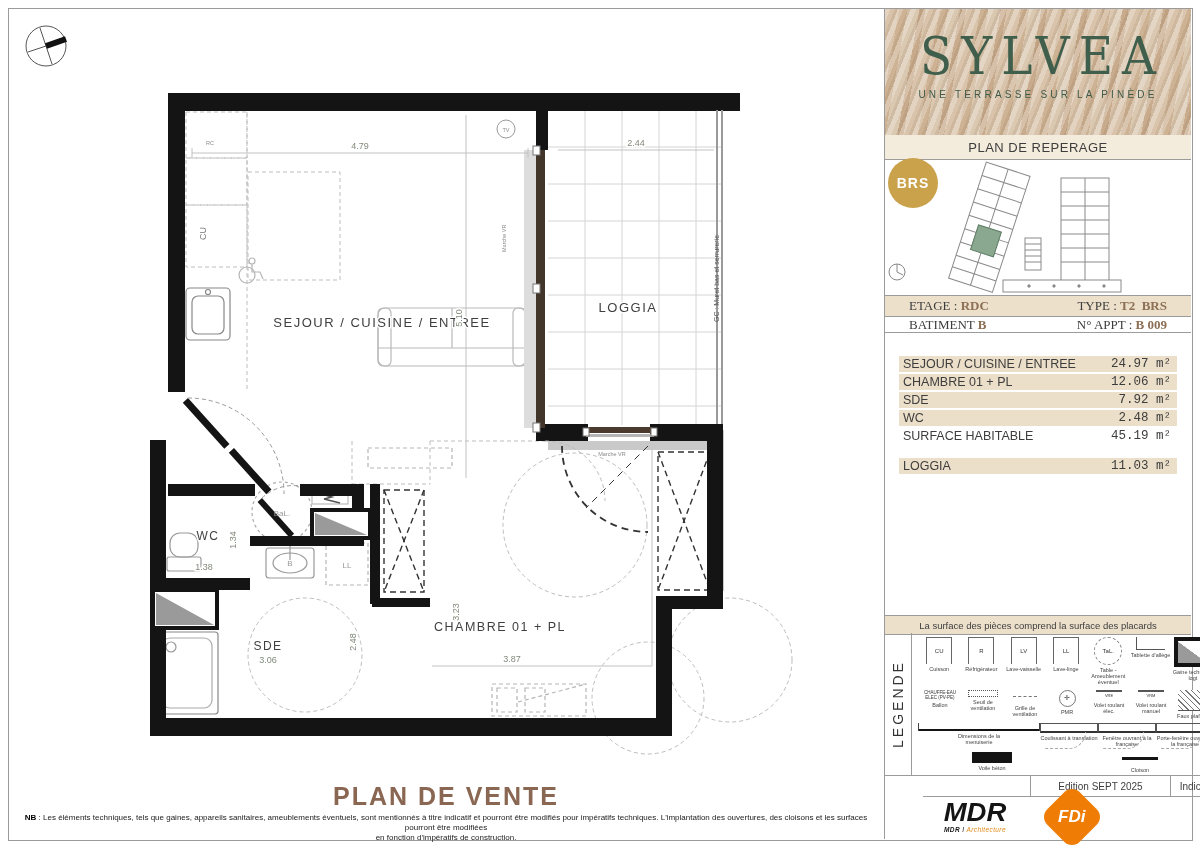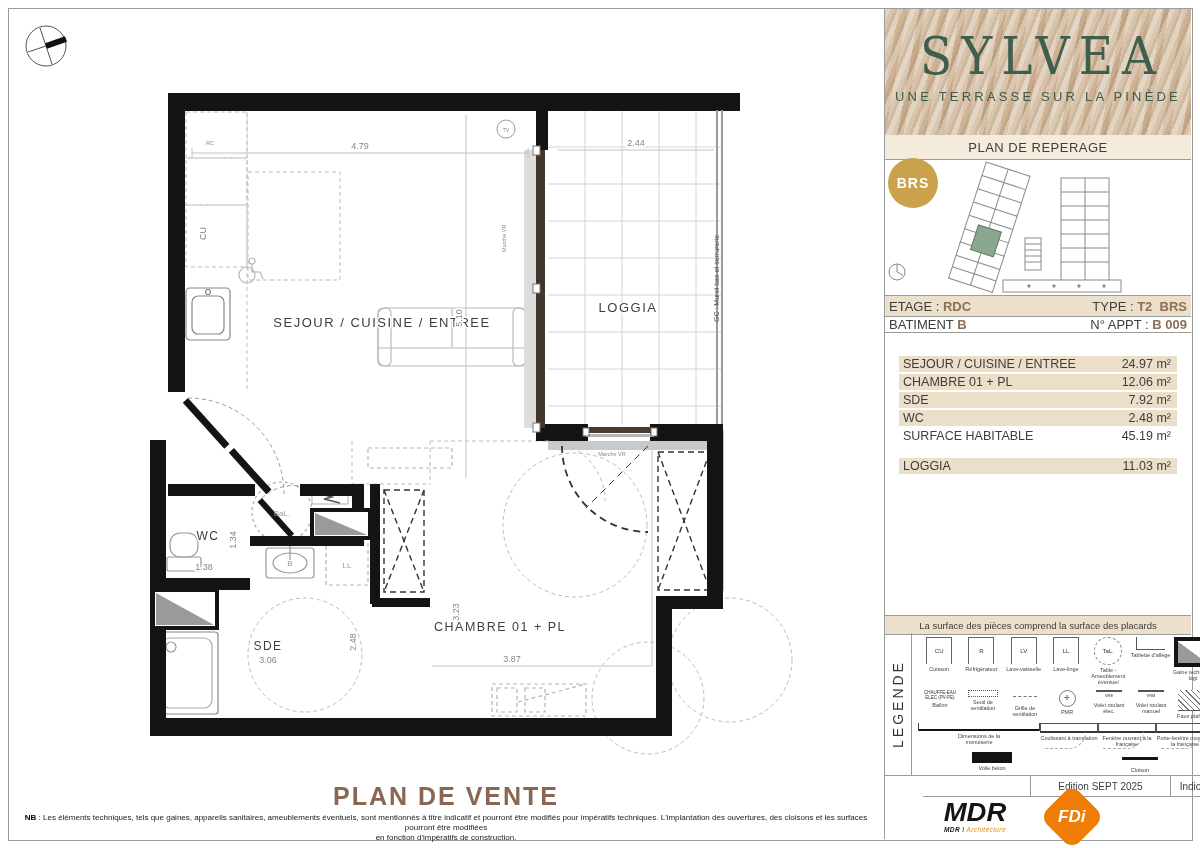--- a/index.html
+++ b/index.html
@@ -11,38 +11,38 @@
   #sidebar-sep{left:884px;top:8px;width:0;height:831px;border-left:1px solid #9b9b9b;}
 
   
   #logo-block{left:885px;top:9px;width:306px;height:126px;border-bottom:1px solid #9b9b9b;
     background:
       repeating-linear-gradient(112deg,rgba(255,255,255,.25) 0 5px,rgba(0,0,0,0) 5px 9px,rgba(120,90,60,.12) 9px 12px),
       repeating-linear-gradient(100deg,#d9c4ab 0 14px,#cdb294 14px 22px,#dbc8b1 22px 34px,#c8ab8c 34px 40px);
     text-align:center;}
   #logo-title{margin-top:22px;font-family:"DejaVu Serif",serif;font-size:47px;line-height:50px;
     color:#3f5f4c;letter-spacing:9px;text-indent:9px;transform:scaleY(1.12);}
-  #logo-sub{margin-top:8px;font-size:13px;letter-spacing:3.2px;color:#3f5a49;}
+  #logo-sub{margin-top:8px;font-size:10px;letter-spacing:3.2px;color:#3f5a49;}
   #reperage-band{left:885px;top:135px;width:306px;height:24px;background:#f3ecdd;
     border-bottom:1px solid #9b9b9b;display:flex;align-items:center;justify-content:center;
     font-size:13px;letter-spacing:.5px;}
   #brs-badge{left:888px;top:158px;width:50px;height:50px;border-radius:50%;background:#c9a24b;
     color:#fff;font-weight:bold;font-size:14px;letter-spacing:1px;display:flex;align-items:center;justify-content:center;}
   #locator{left:885px;top:159px;width:306px;height:136px;}
   .info-band{left:885px;width:306px;height:22px;display:flex;align-items:center;
-    justify-content:space-between;padding:0 4px;box-sizing:border-box;font-size:13px;}
+    justify-content:space-between;padding:0 24px;box-sizing:border-box;font-size:13px;font-family:Liberation Serif, serif;}
   #info-band1{top:295px;background:#ece0cb;border-top:1px solid #9b9b9b;border-bottom:1px solid #9b9b9b;}
   #info-band2{top:317px;background:#fff;border-bottom:1px solid #9b9b9b;height:16px;}
   .ib-val{color:#8c6f54;font-weight:bold;}
   .ib-pair{white-space:pre;}
   #surfaces{left:899px;top:356px;width:278px;}
   .srow{display:flex;justify-content:space-between;align-items:center;height:16px;
     margin-bottom:2px;background:#ecdfca;padding:0 6px 0 4px;font-size:12.5px;}
   .srow.white{background:#fff;}
-  .srow .v{white-space:nowrap;}
+  .srow .v{white-space:nowrap;font-family:Liberation Mono, monospace;}
   #note-band{left:885px;top:615px;width:306px;height:18px;background:#ece0cb;
     border-top:1px solid #9b9b9b;border-bottom:1px solid #9b9b9b;display:flex;align-items:center;
     justify-content:center;font-size:9.5px;}
   #legend-box{left:885px;top:633px;width:306px;height:142px;border-bottom:1px solid #9b9b9b;display:flex;}
   #legend-strip{width:26px;border-right:1px solid #9b9b9b;display:flex;align-items:center;justify-content:center;}
   #legend-strip span{transform:rotate(-90deg);font-size:14px;letter-spacing:3px;color:#333;white-space:nowrap;}
   #legend-grid{flex:1;padding:4px 4px 2px 6px;display:flex;flex-direction:column;justify-content:space-between;}
   .lg-row{display:flex;justify-content:space-between;align-items:flex-start;}
   .lg-item{display:flex;flex-direction:column;align-items:center;flex:1;}
   .lg-label{font-size:5.5px;color:#444;text-align:center;margin-top:2px;max-width:64px;line-height:6px;}

